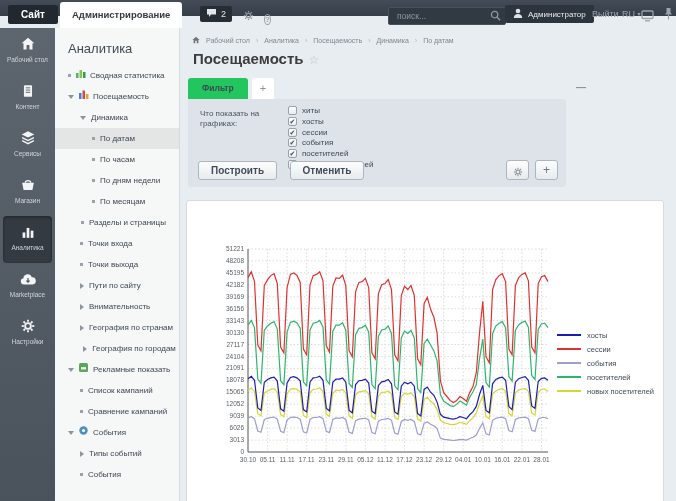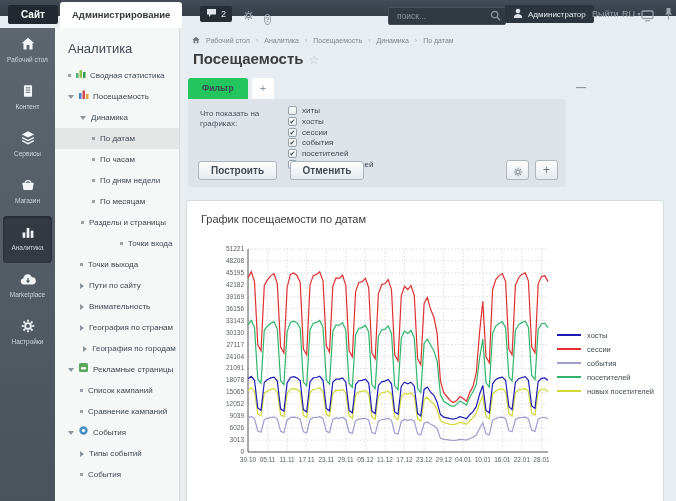--- a/index.html
+++ b/index.html
@@ -182,30 +182,30 @@
               <rect y="3" width="2.5" height="6" fill="#4a7fd4"></rect>
               <rect x="3.5" y=".5" width="2.5" height="8.5" fill="#d44a4a"></rect>
               <rect x="7" y="4" width="2.5" height="5" fill="#e0a63c"></rect>
             </svg></span><span>Посещаемость</span></div>
         <div class="menu-item" style="padding-left: 25px;"><span class="mk m-down"></span><span>Динамика</span></div>
         <div class="menu-item selected" style="padding-left: 37px;"><span class="mk m-dot"></span><span>По датам</span></div>
         <div class="menu-item" style="padding-left: 37px;"><span class="mk m-dot"></span><span>По часам</span></div>
         <div class="menu-item" style="padding-left: 37px;"><span class="mk m-dot"></span><span>По дням недели</span></div>
         <div class="menu-item" style="padding-left: 37px;"><span class="mk m-dot"></span><span>По месяцам</span></div>
         <div class="menu-item" style="padding-left: 26px;"><span class="mk m-dot"></span><span>Разделы и страницы</span></div>
-        <div class="menu-item" style="padding-left: 25px; margin-left: 40px;"><span class="mk m-dot"></span><span>Точки входа</span></div>
+        <div class="menu-item" style="padding-left: 25px;"><span class="mk m-dot"></span><span>Точки входа</span></div>
         <div class="menu-item" style="padding-left: 25px;"><span class="mk m-dot"></span><span>Точки выхода</span></div>
         <div class="menu-item" style="padding-left: 25px;"><span class="mk m-right"></span><span>Пути по сайту</span></div>
         <div class="menu-item" style="padding-left: 25px;"><span class="mk m-right"></span><span>Внимательность</span></div>
         <div class="menu-item" style="padding-left: 25px;"><span class="mk m-right"></span><span>География по странам</span></div>
         <div class="menu-item" style="padding-left: 25px; text-align: center;"><span class="mk m-right"></span><span>География по городам</span></div>
         <div class="menu-item" style="padding-left: 13px;"><span class="mk m-down"></span><span class="mini-ic"><svg width="10" height="10" viewBox="0 0 10 10">
               <rect width="9" height="9" rx="1.5" fill="#5aa75a"></rect>
               <rect x="2" y="4.2" width="5" height="2.2" fill="#fff"></rect>
-            </svg></span><span>Рекламные страницы</span></div>
+            </svg></span><span>Рекламные показать</span></div>
         <div class="menu-item" style="padding-left: 25px;"><span class="mk m-dot"></span><span>Список кампаний</span></div>
         <div class="menu-item" style="padding-left: 25px;"><span class="mk m-dot"></span><span>Сравнение кампаний</span></div>
         <div class="menu-item" style="padding-left: 13px;"><span class="mk m-down"></span><span class="mini-ic"><svg width="10" height="10" viewBox="0 0 10 10">
               <circle cx="4.5" cy="4.5" r="4.2" fill="#4a90c4"></circle>
               <circle cx="4.5" cy="4.5" r="1.6" fill="#fff"></circle>
             </svg></span><span>События</span></div>
         <div class="menu-item" style="padding-left: 25px;"><span class="mk m-right"></span><span>Типы событий</span></div>
         <div class="menu-item" style="padding-left: 25px;"><span class="mk m-dot"></span><span>События</span></div>
       </div>
   </aside>
@@ -274,21 +274,20 @@
                 <line x1="15" y1="5" x2="13.2" y2="6.8"></line>
                 <line x1="5" y1="15" x2="6.8" y2="13.2"></line>
               </g>
             </svg></span>
         <span class="icon-btn plus">+</span>
       </div>
     </div>
     <span class="fmin">—</span>
 
     <section class="chart-panel">
-      <div class="chart-title">График посещаемости по датам</div>
       <div id="chart-host"><svg width="470" height="232">
             <text x="53" y="215.0" text-anchor="end" class="ax">0</text>
             <line x1="57" y1="201.1" x2="357" y2="201.1" stroke="#dcdcdc" stroke-dasharray="1.5,2"></line>
             <text x="53" y="203.1" text-anchor="end" class="ax">3013</text>
             <line x1="57" y1="189.1" x2="357" y2="189.1" stroke="#dcdcdc" stroke-dasharray="1.5,2"></line>
             <text x="53" y="191.1" text-anchor="end" class="ax">6026</text>
             <line x1="57" y1="177.2" x2="357" y2="177.2" stroke="#dcdcdc" stroke-dasharray="1.5,2"></line>
             <text x="53" y="179.2" text-anchor="end" class="ax">9039</text>
             <line x1="57" y1="165.2" x2="357" y2="165.2" stroke="#dcdcdc" stroke-dasharray="1.5,2"></line>
             <text x="53" y="167.2" text-anchor="end" class="ax">12052</text>

